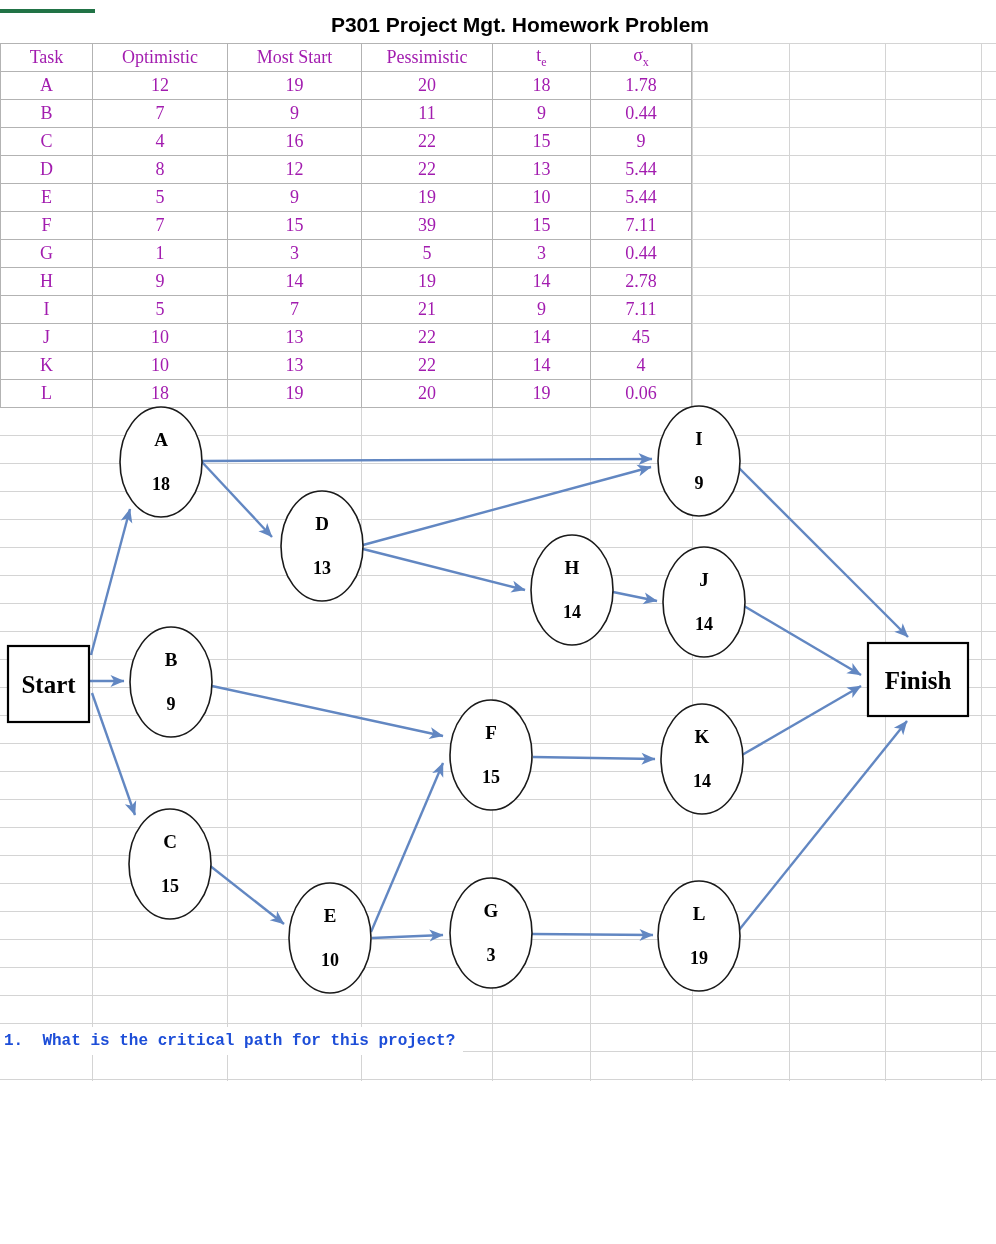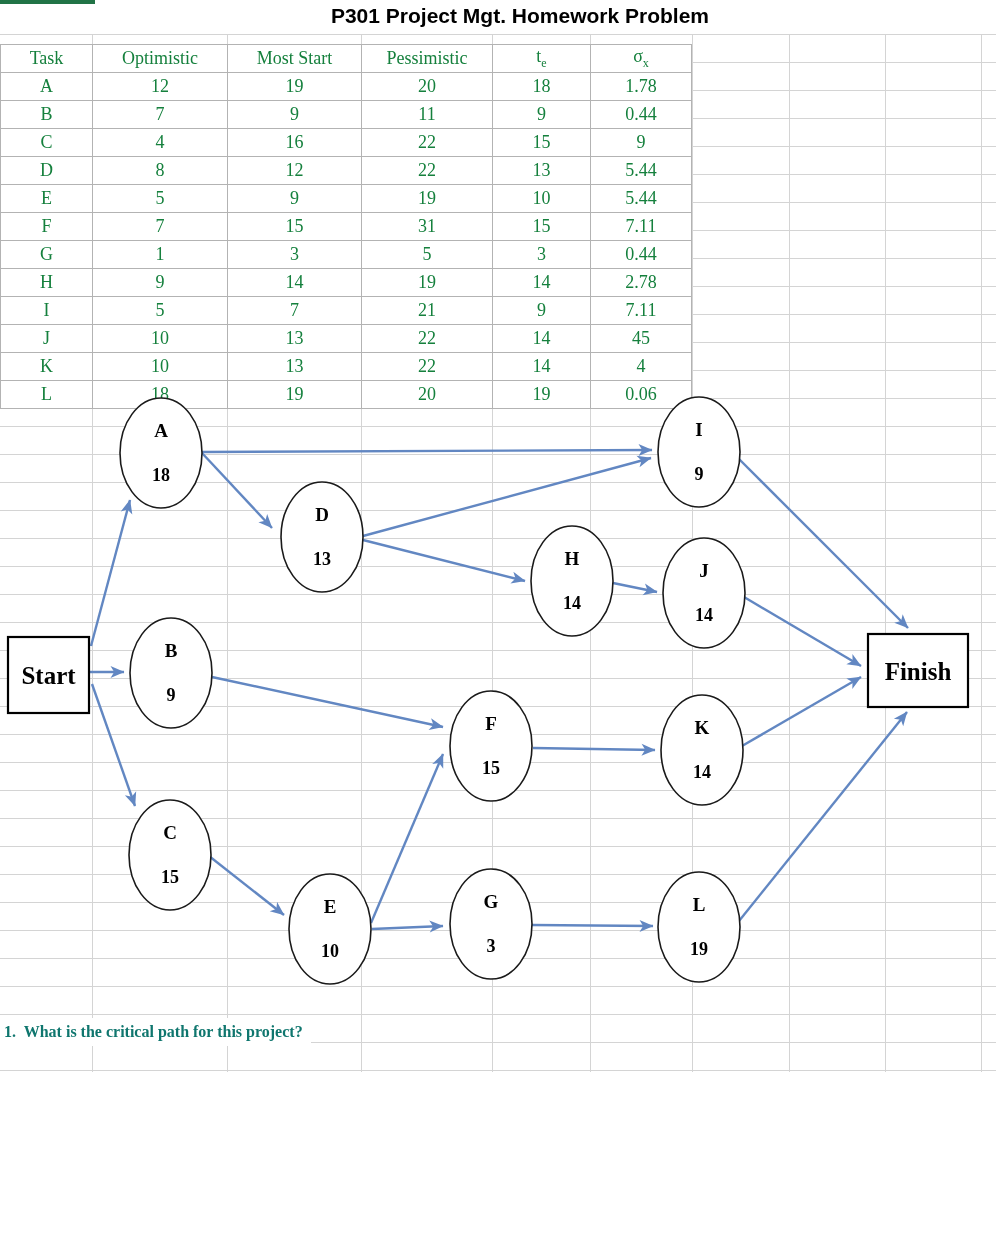--- a/index.html
+++ b/index.html
@@ -1,33 +1,33 @@
 <!DOCTYPE html>
 <html><head>
 <meta charset="utf-8">
 <style>
   html,body{margin:0;padding:0;background:#ffffff;}
   #sheet{position:relative;width:996px;height:1072px;background:#ffffff;overflow:hidden;
-         font-family:"Liberation Serif", serif;}
+         font-family:"Liberation Serif", serif;margin-top:9px;}
   
   .vline{position:absolute;top:34px;bottom:0;width:1px;background:#d4d4d4;}
   .hline{position:absolute;left:0;right:0;height:1px;background:#d4d4d4;}
   
   .title{position:absolute;top:4px;left:40px;width:960px;text-align:center;
          font-family:"Liberation Sans", sans-serif;font-weight:bold;font-size:21px;color:#000;}
   
-  table.pert{position:absolute;top:44px;left:0;border-collapse:collapse;background:#fff;
-             font-size:18px;color:#15803d;table-layout:fixed;}
+  table.pert{position:absolute;top:34px;left:0;border-collapse:collapse;background:#fff;
+             font-size:18px;color:#a21caf;table-layout:fixed;}
   table.pert td{border:1px solid #b3b3b3;height:27px;text-align:center;vertical-align:middle;
                 padding:0;overflow:hidden;}
   table.pert sub{font-size:12px;}
   
   .question{position:absolute;left:0;height:28px;line-height:28px;background:#fff;
-            font-family:Liberation Serif, serif;font-weight:bold;font-size:16px;
-            color:#0f766e;white-space:pre;padding:0 8px 0 4px;}
+            font-family:Liberation Mono, monospace;font-weight:bold;font-size:16px;
+            color:#1d4ed8;white-space:pre;padding:0 8px 0 4px;}
   
   svg#net{position:absolute;left:0;top:0;}
   
   .sel-top-bar{position:absolute;left:0;top:0;width:95px;height:4px;background:#217346;}
   .sel-cell{position:absolute;left:-4px;top:1212px;width:97px;height:31px;
             border:3px solid #217346;background:transparent;box-sizing:border-box;}
   .sel-handle{position:absolute;left:89px;top:1238px;width:8px;height:7px;background:#217346;
               border-left:1px solid #fff;border-top:1px solid #fff;}
 </style>
 </head>
@@ -148,21 +148,21 @@
           <td>5</td>
           <td>9</td>
           <td>19</td>
           <td>10</td>
           <td>5.44</td>
         </tr>
         <tr>
           <td>F</td>
           <td>7</td>
           <td>15</td>
-          <td>31</td>
+          <td>39</td>
           <td>15</td>
           <td>7.11</td>
         </tr>
         <tr>
           <td>G</td>
           <td>1</td>
           <td>3</td>
           <td>5</td>
           <td>3</td>
           <td>0.44</td>

